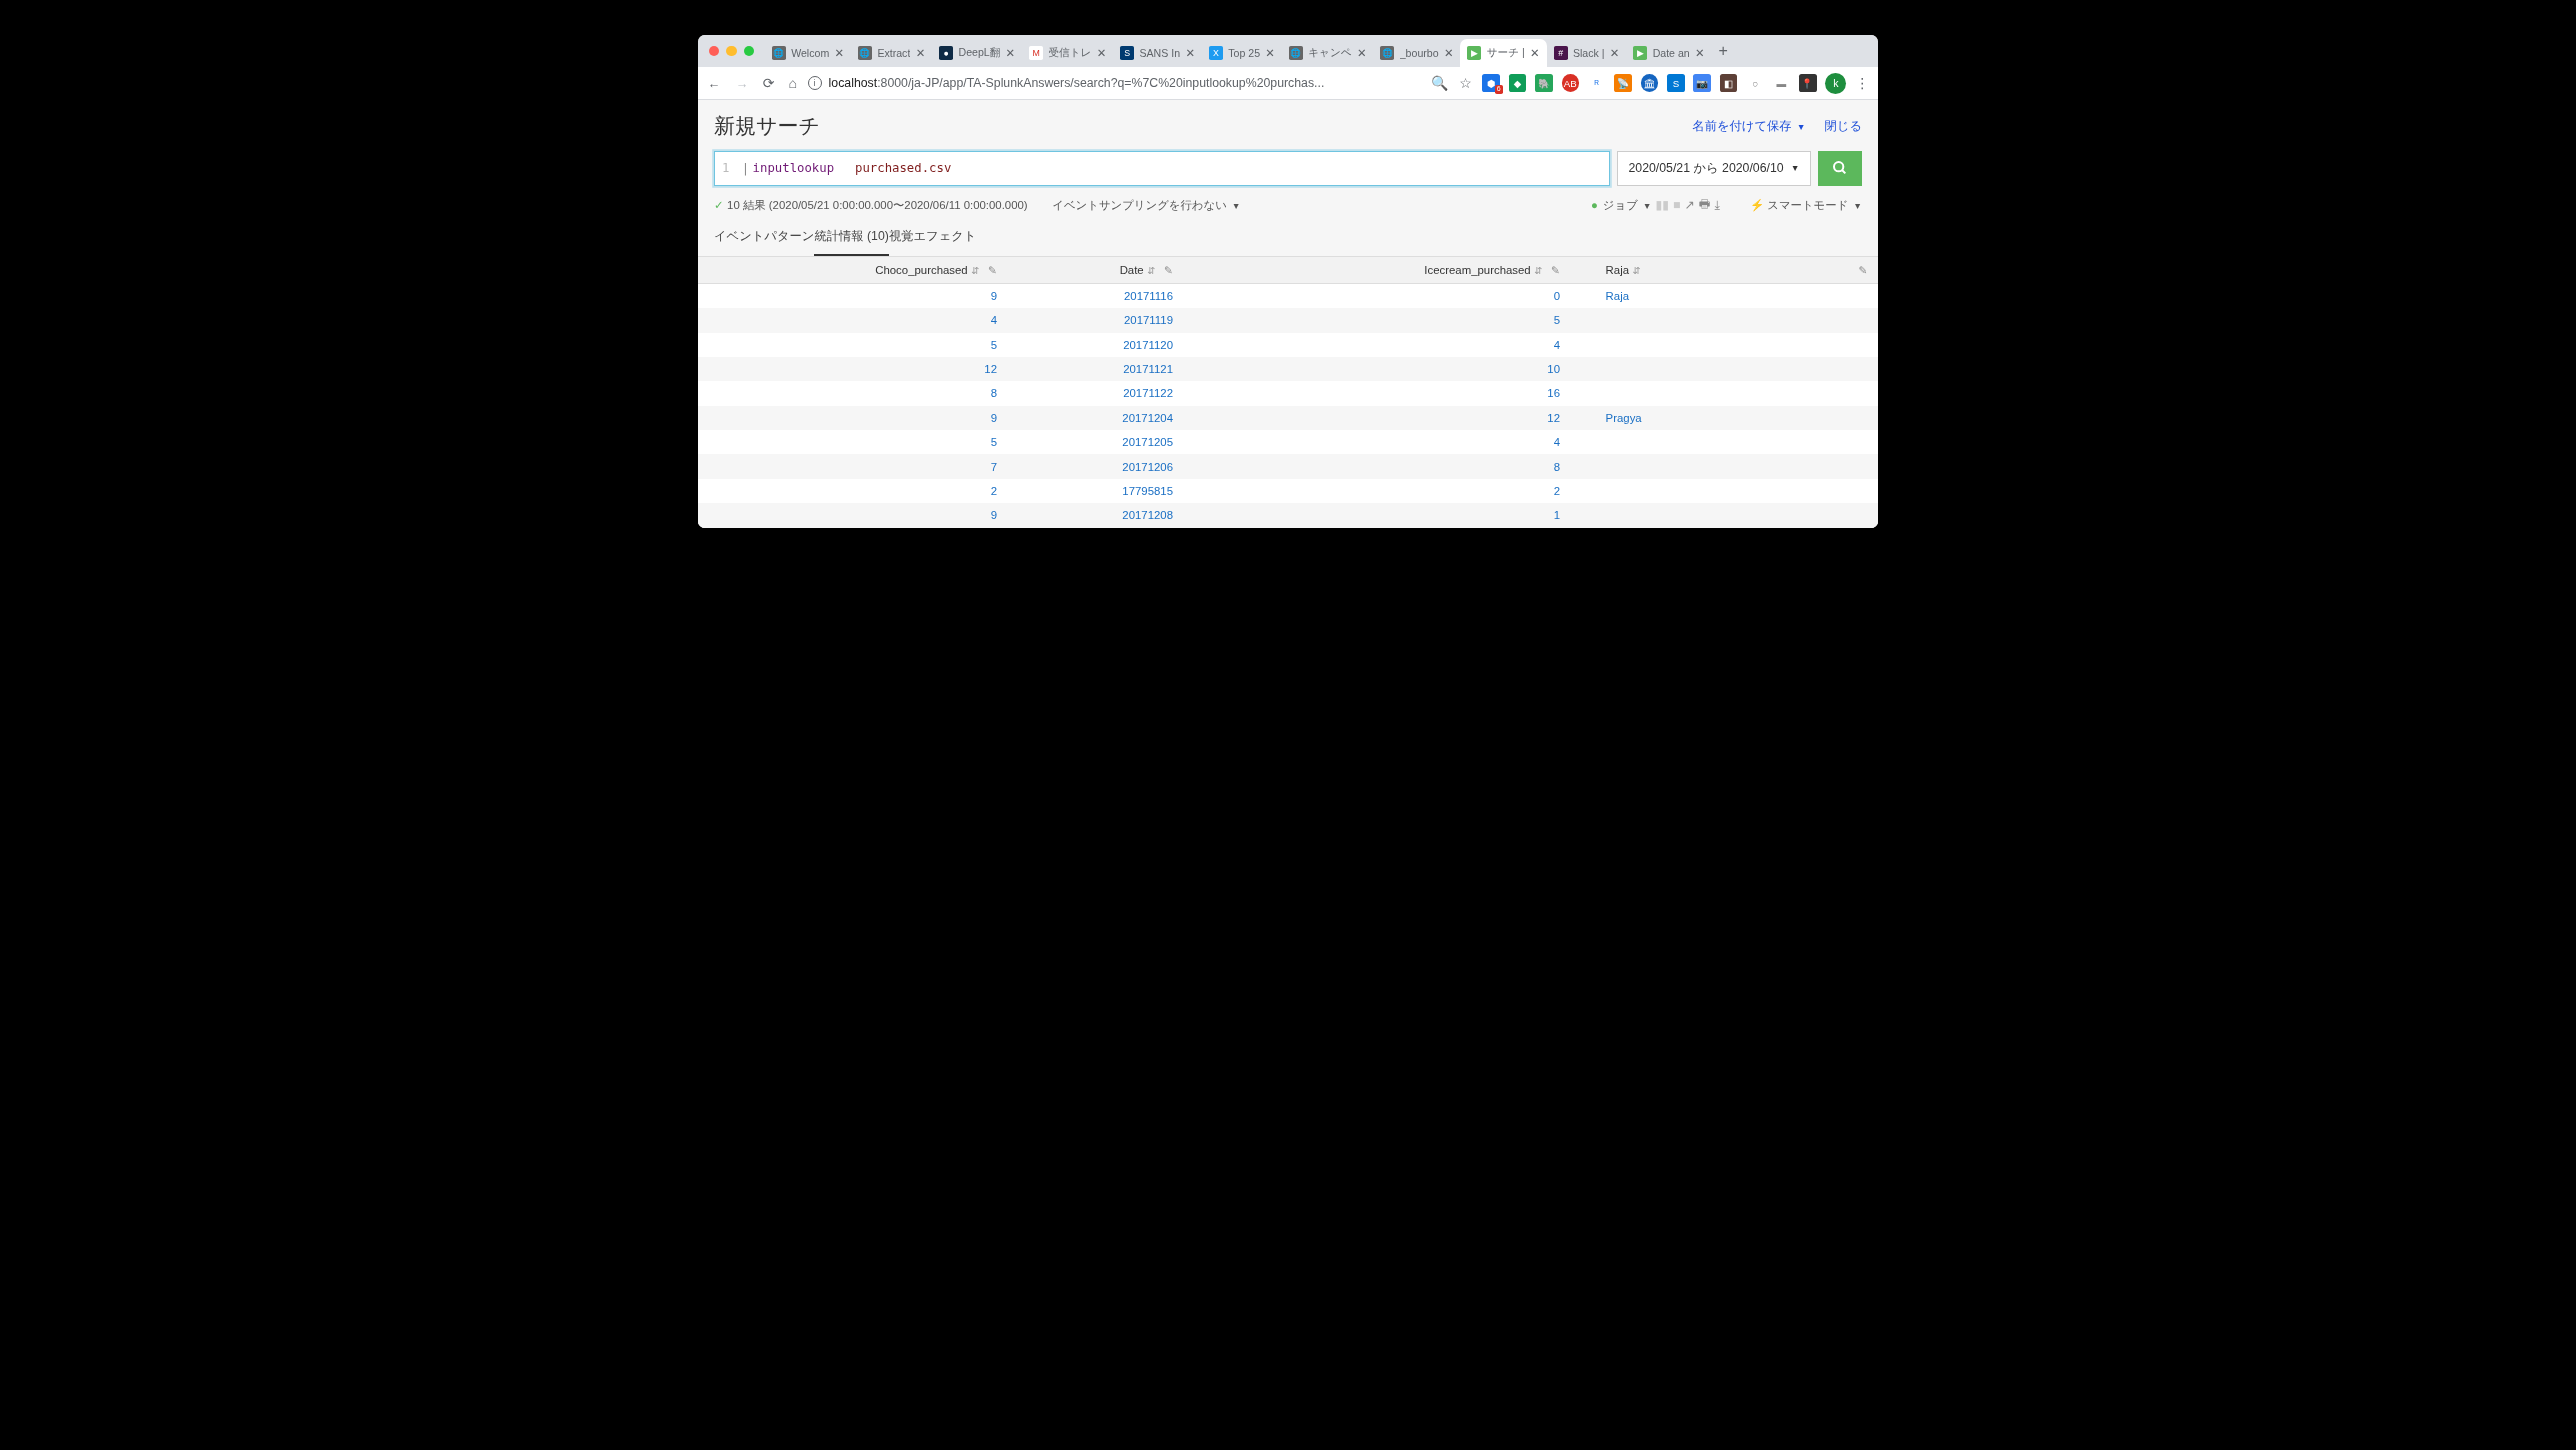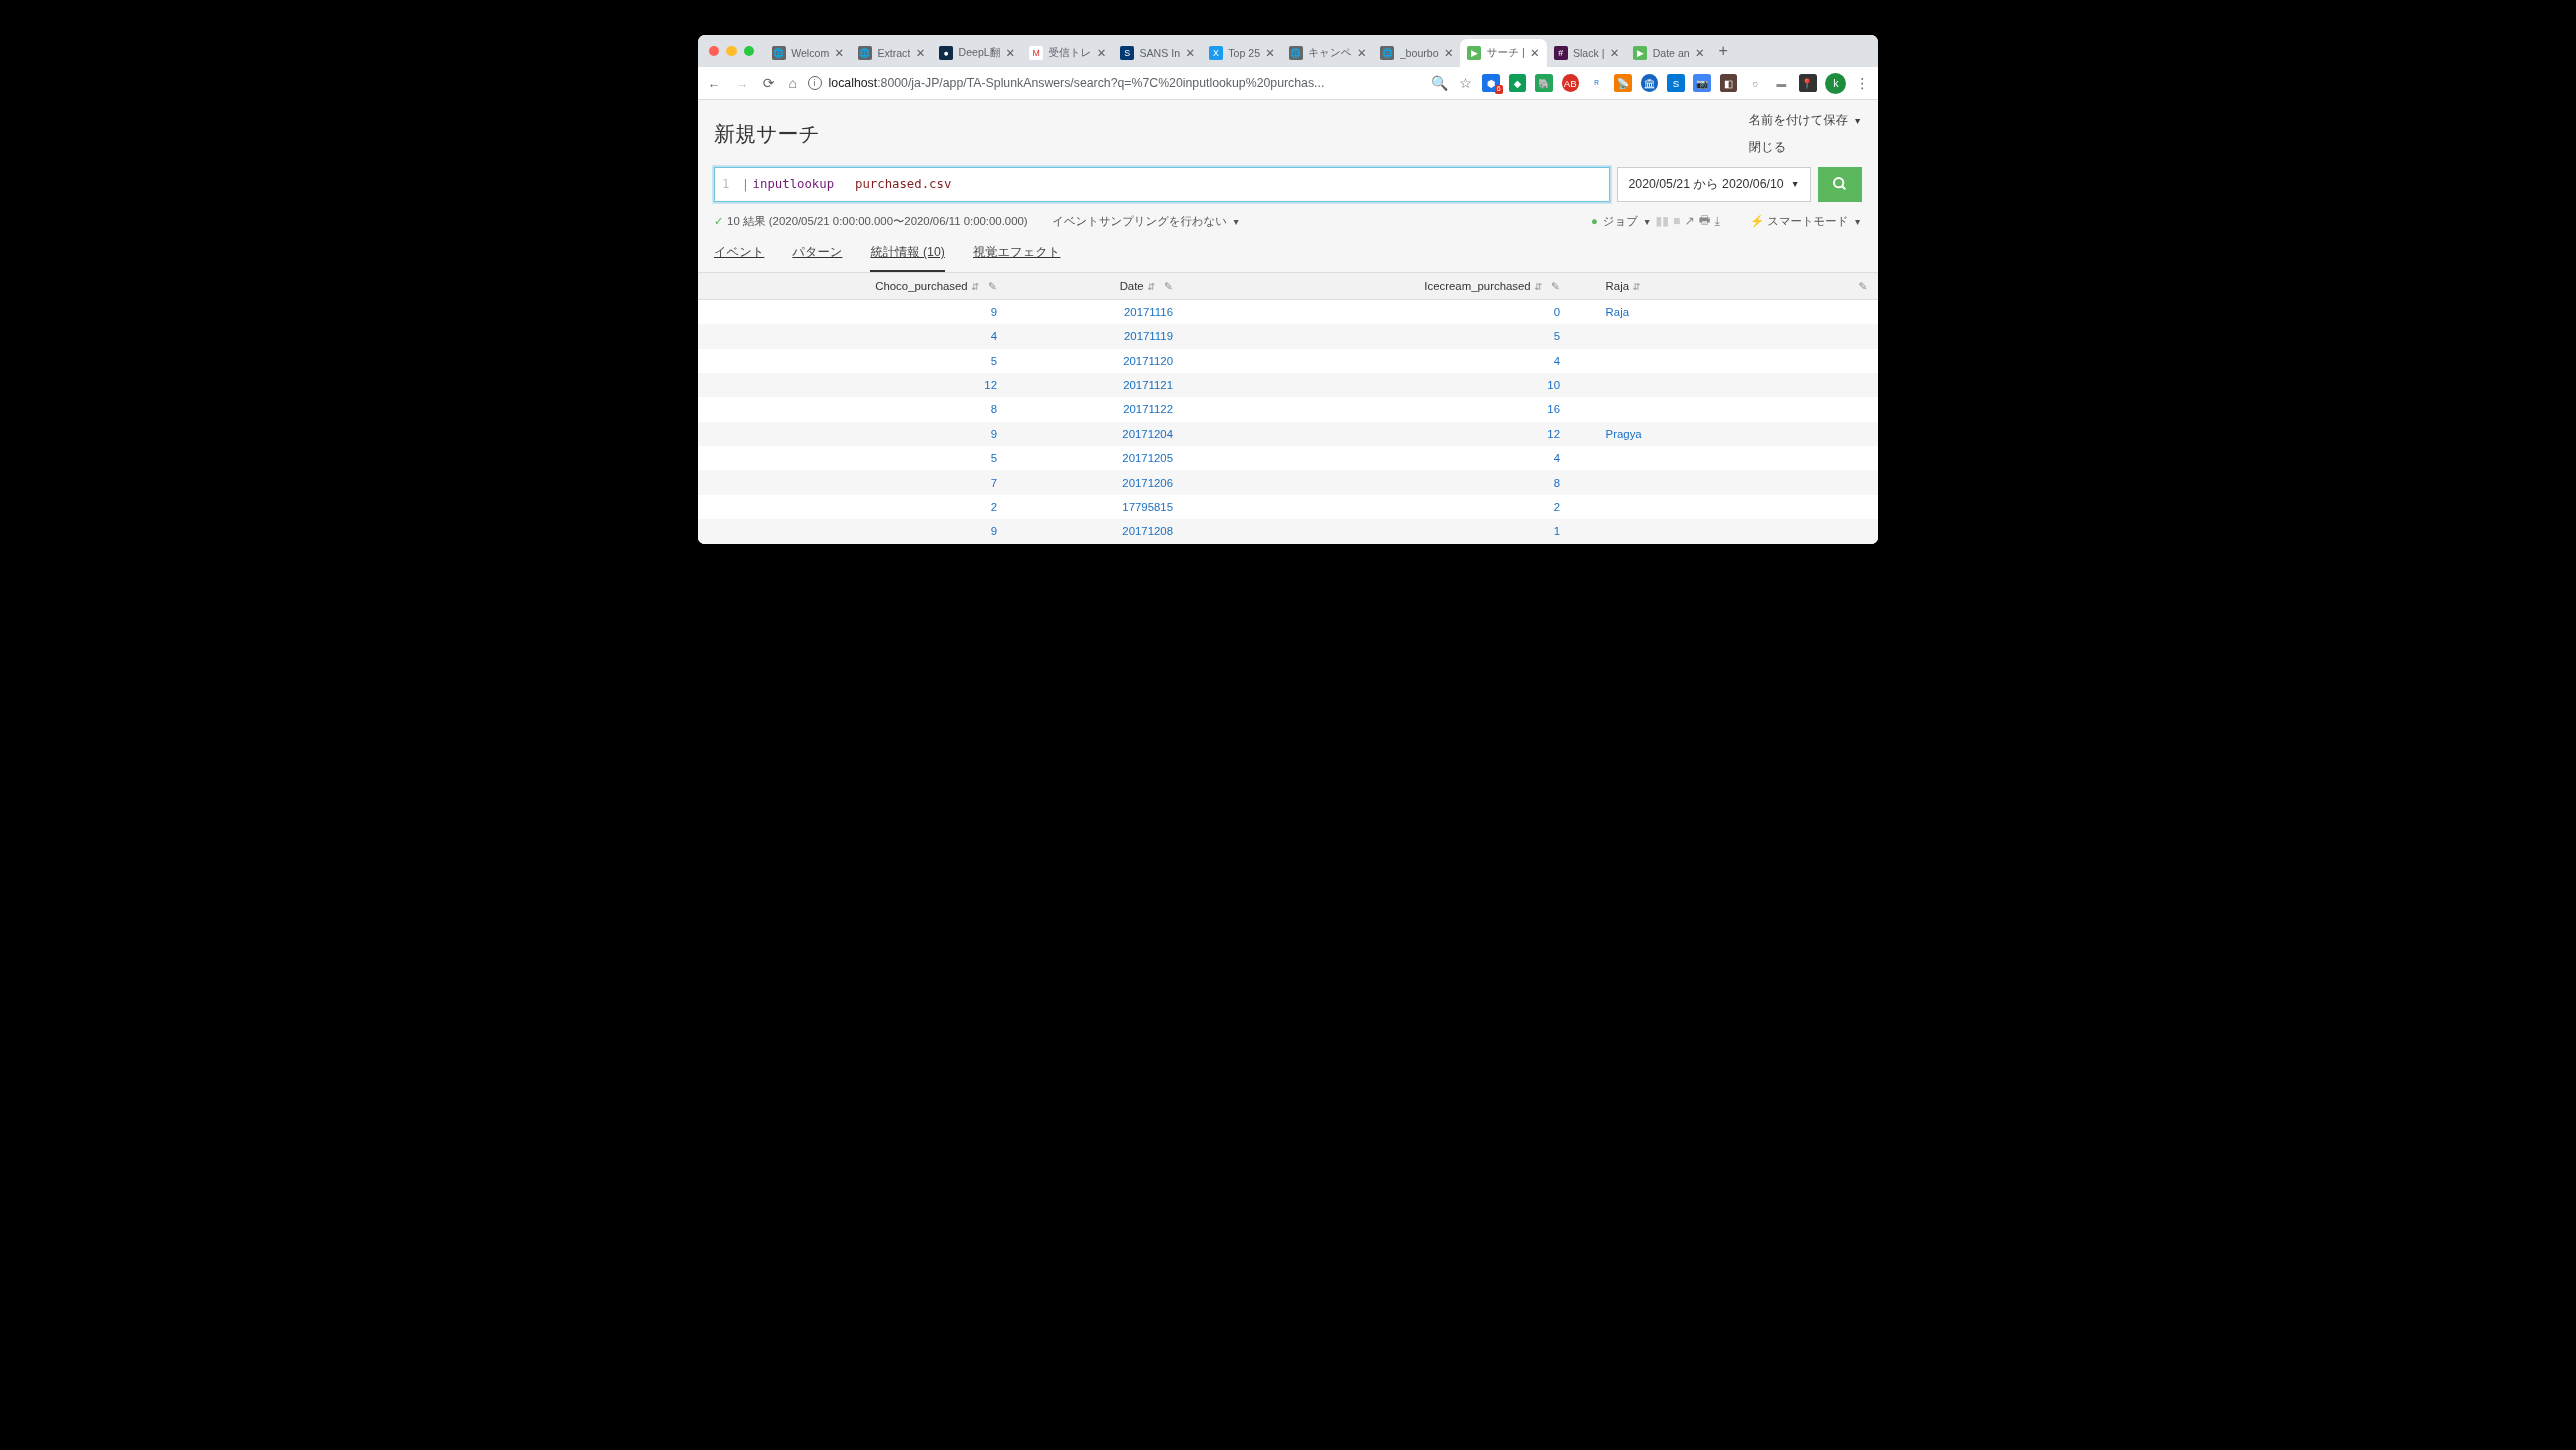--- a/index.html
+++ b/index.html
@@ -145,21 +145,21 @@
     .kebab { font-size: 14px; color: #5f6368; }
     
     .content { background: #f6f6f6; padding: 12.3px 16px 0; }
     .page-head {
       display: flex;
       justify-content: space-between;
       align-items: center;
       margin-bottom: 10.6px;
     }
     .page-title { font-size: 21px; font-weight: 400; color: #333; }
-    .page-head-right { display: flex; gap: 10px; font-size: 12.3px; color: #404040; flex-direction: column; }
+    .page-head-right { display: flex; gap: 19px; font-size: 12.3px; color: #1d4ed8; }
     .page-head-right span { cursor: pointer; }
     
     .search-row { display: flex; gap: 7px; margin-bottom: 8.8px; }
     .search-box {
       flex: 1;
       background: #fff;
       border: 0.9px solid #6fc4e0;
       box-shadow: 0 0 0 1.8px rgba(111,196,224,0.4);
       display: flex;
       align-items: center;
@@ -205,24 +205,22 @@
     .status-left { display: flex; align-items: center; gap: 24.6px; }
     .status-check { color: #5cb85c; margin-right: 3.5px; }
     .status-sampling { cursor: pointer; }
     .status-right { display: flex; align-items: center; gap: 4px; }
     .job-dot { color: #5cb85c; margin-right: 1.8px; }
     .status-right .icon-btn { color: #888; cursor: pointer; font-size: 12.3px; }
     .icon-btn.disabled { color: #ccc; }
     
     .result-tabs {
       display: flex;
-      gap: 28px;
       font-size: 12.3px;
       padding: 7px 0 0;
-      text-decoration: underline;
     }
     .result-tab { padding-bottom: 8.8px; cursor: pointer; color: #444; }
     .result-tab.active { border-bottom: 2.6px solid #333; font-weight: 500; }
     
     .table-toolbar {
       display: flex;
       gap: 21px;
       padding: 10.6px 0;
       font-size: 11.4px;
       color: #444;

